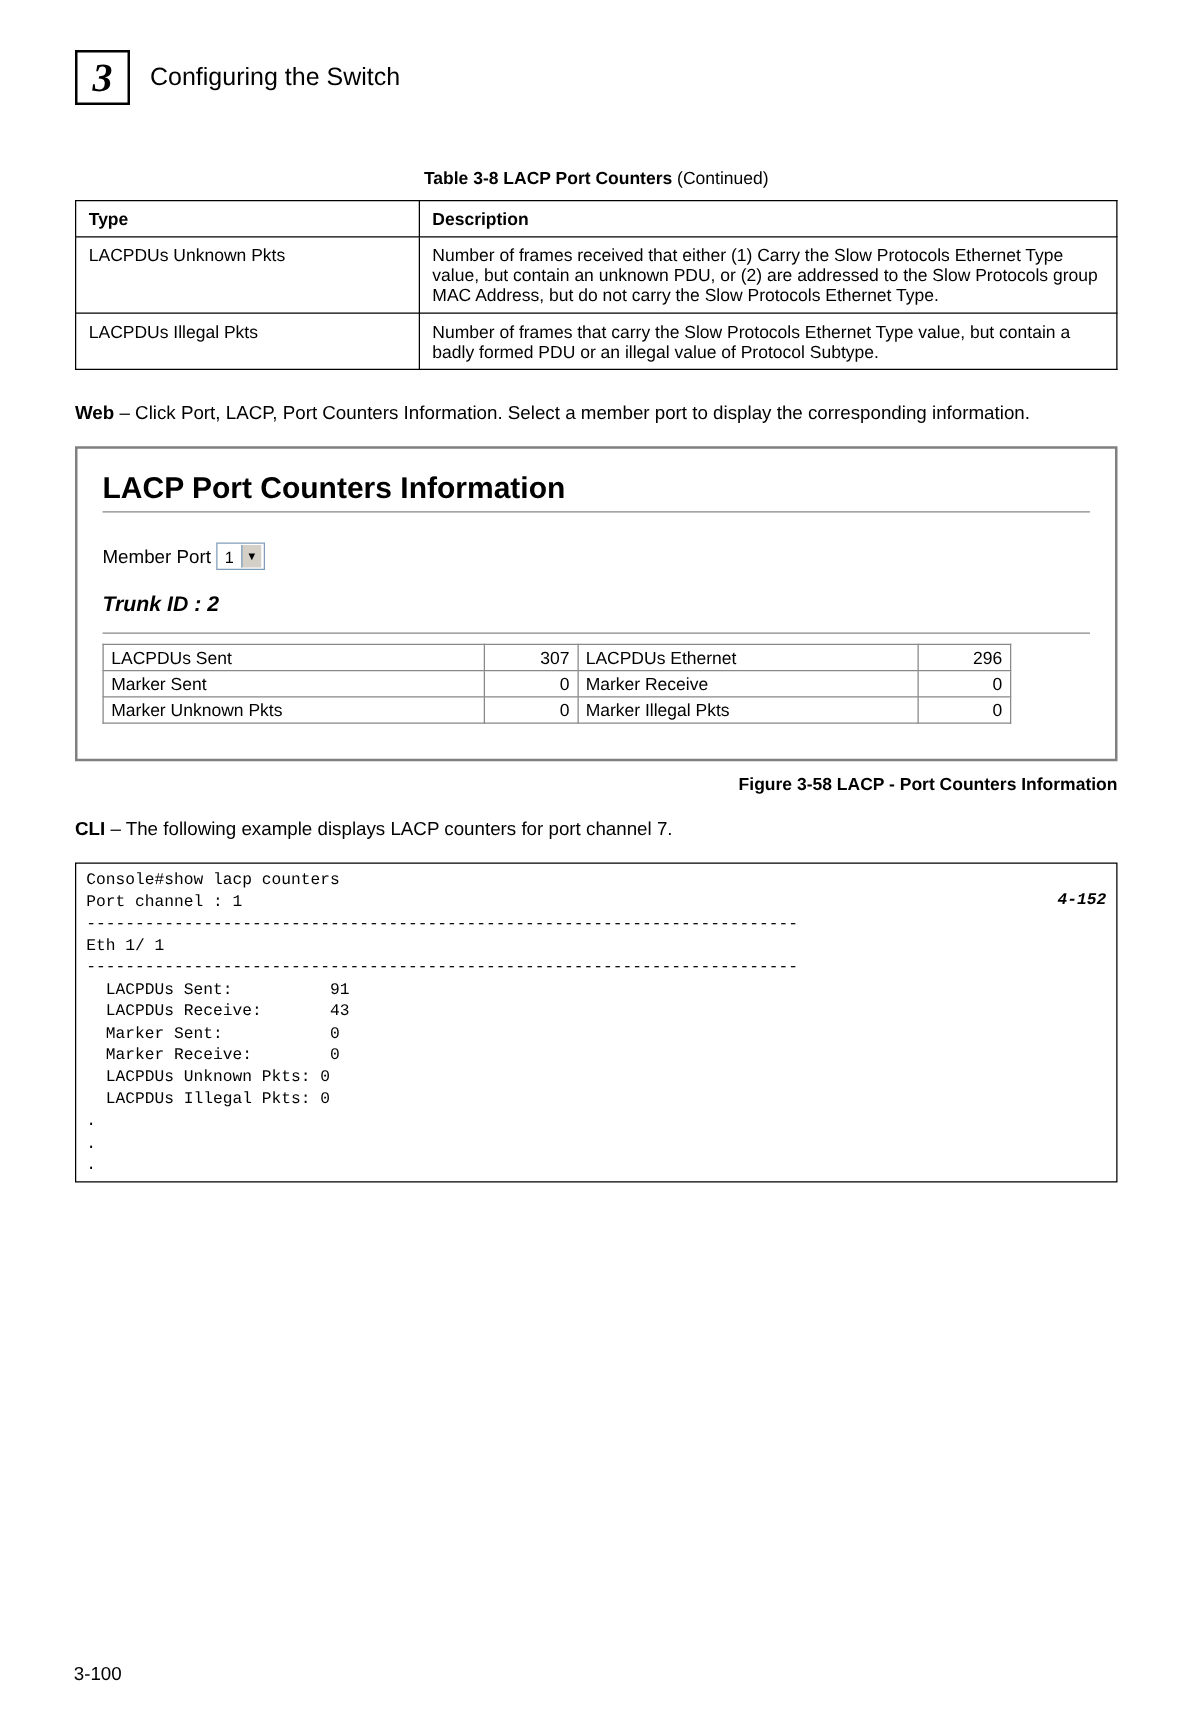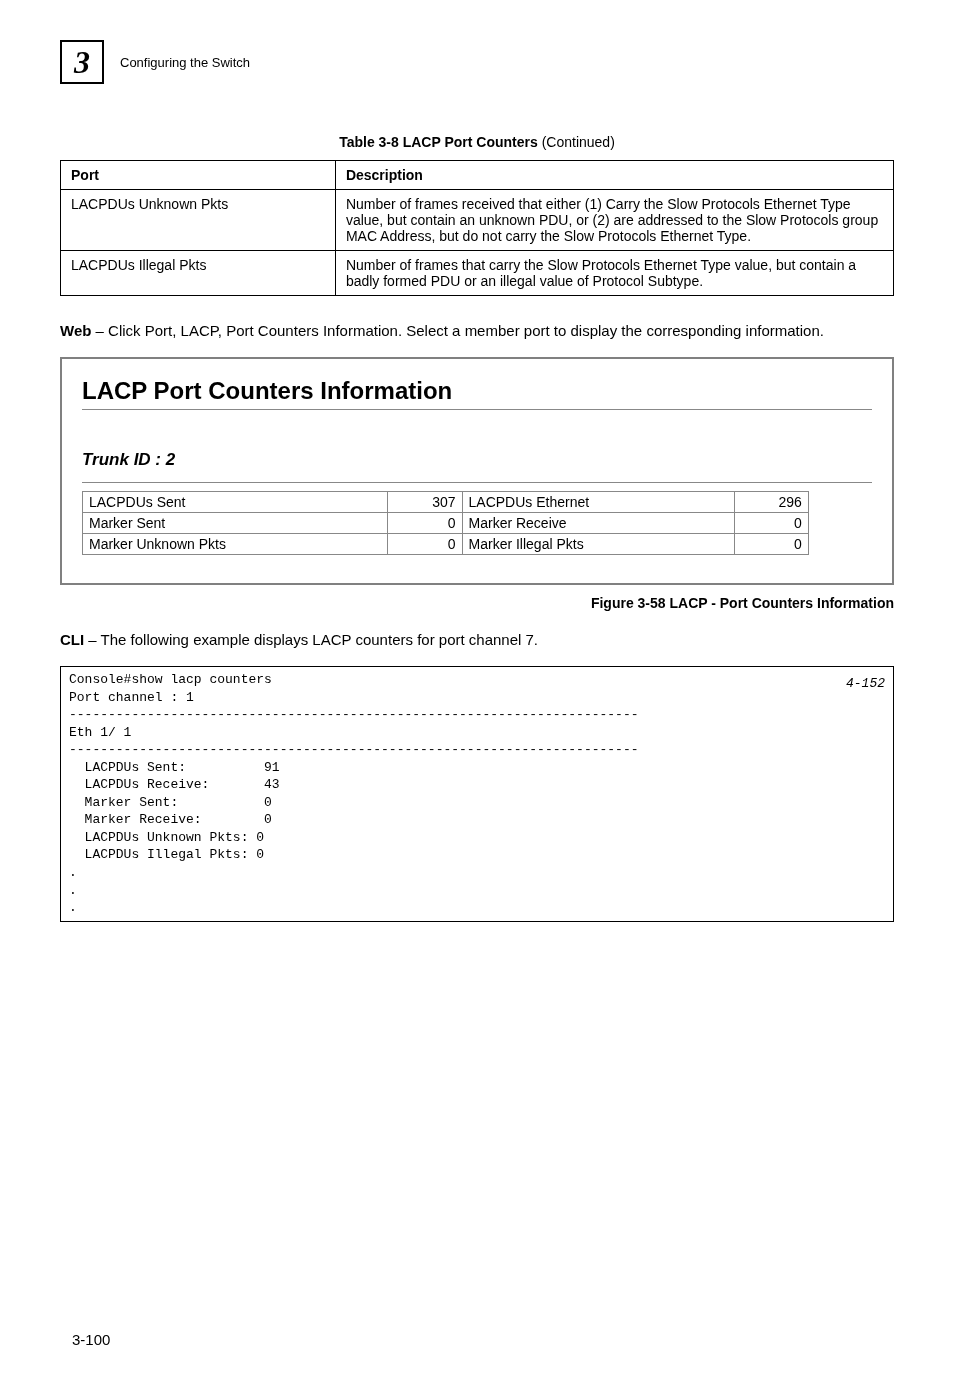--- a/index.html
+++ b/index.html
@@ -24,21 +24,21 @@
       display: flex;
       align-items: center;
       justify-content: center;
       font-size: 32px;
       font-weight: 900;
       font-style: italic;
       margin-right: 16px;
       font-family: Georgia, serif;
     }
     .section-title {
-      font-size: 13px;
+      font-size: 20px;
       font-family: Arial, sans-serif;
       text-align: right;
     }
     .table-caption {
       text-align: center;
       font-size: 14px;
       font-weight: bold;
       margin-bottom: 10px;
     }
     .table-caption .cont {
@@ -66,21 +66,21 @@
       border: 2px solid #808080;
       padding: 18px 20px 28px 20px;
       margin: 10px 0;
       background: #fff;
     }
     .panel-title {
       font-size: 24px;
       font-weight: bold;
       border-bottom: 1px solid #888;
       padding-bottom: 4px;
-      margin-bottom: 40px;
+      margin-bottom: 24px;
     }
     .member-row {
       display: flex;
       align-items: center;
       margin-bottom: 18px;
       font-size: 15px;
     }
     .member-box {
       display: inline-flex;
       align-items: center;
@@ -136,47 +136,48 @@
       border: 1px solid #000;
       padding: 4px 8px;
       white-space: pre;
       line-height: 1.35;
       position: relative;
     }
     .cli-ref {
       font-style: italic;
       position: absolute;
       right: 8px;
-      top: 8px;
+      top: 20px;
+      font-weight: bold;
     }
     .page-num {
       position: absolute;
       bottom: 40px;
-      left: 72px;
+      left: 59px;
       font-size: 15px;
     }
   </style>
 </head>
 <body>
 
 <div class="header-row">
   <div class="chapter-box">
     <span>3</span>
   </div>
   <span class="section-title">Configuring the Switch</span>
 </div>
 
 <div class="table-caption">
   <span>Table 3-8  LACP Port Counters</span><span class="cont">  (Continued)</span>
 </div>
 
 <table class="counters">
   <thead>
     <tr>
-      <th style="width:33%">Port</th>
+      <th style="width:33%">Type</th>
       <th>Description</th>
     </tr>
   </thead>
   <tbody>
     <tr>
       <td>LACPDUs Unknown Pkts</td>
       <td>Number of frames received that either (1) Carry the Slow Protocols Ethernet Type value, but contain an unknown PDU, or (2) are addressed to the Slow Protocols group MAC Address, but do not carry the Slow Protocols Ethernet Type.</td>
     </tr>
     <tr>
       <td>LACPDUs Illegal Pkts</td>
@@ -185,20 +186,27 @@
   </tbody>
 </table>
 
 <p class="body-text">
   <b>Web</b><span> – Click Port, LACP, Port Counters Information. Select a member port to display the corresponding information.</span>
 </p>
 
 <div class="panel">
   <div class="panel-title">LACP Port Counters Information</div>
 
+  <div class="member-row">
+    <span>Member Port</span>
+    <span class="member-box">
+      <span>1</span>
+      <span class="arrow">▼</span>
+    </span>
+  </div>
 
   <div class="trunk-label">Trunk ID : 2</div>
   <hr class="hr-line">
 
   <table class="lacp-stats">
     <tbody>
         <tr>
       <td>LACPDUs Sent</td>
       <td>307</td>
       <td>LACPDUs Ethernet</td>

